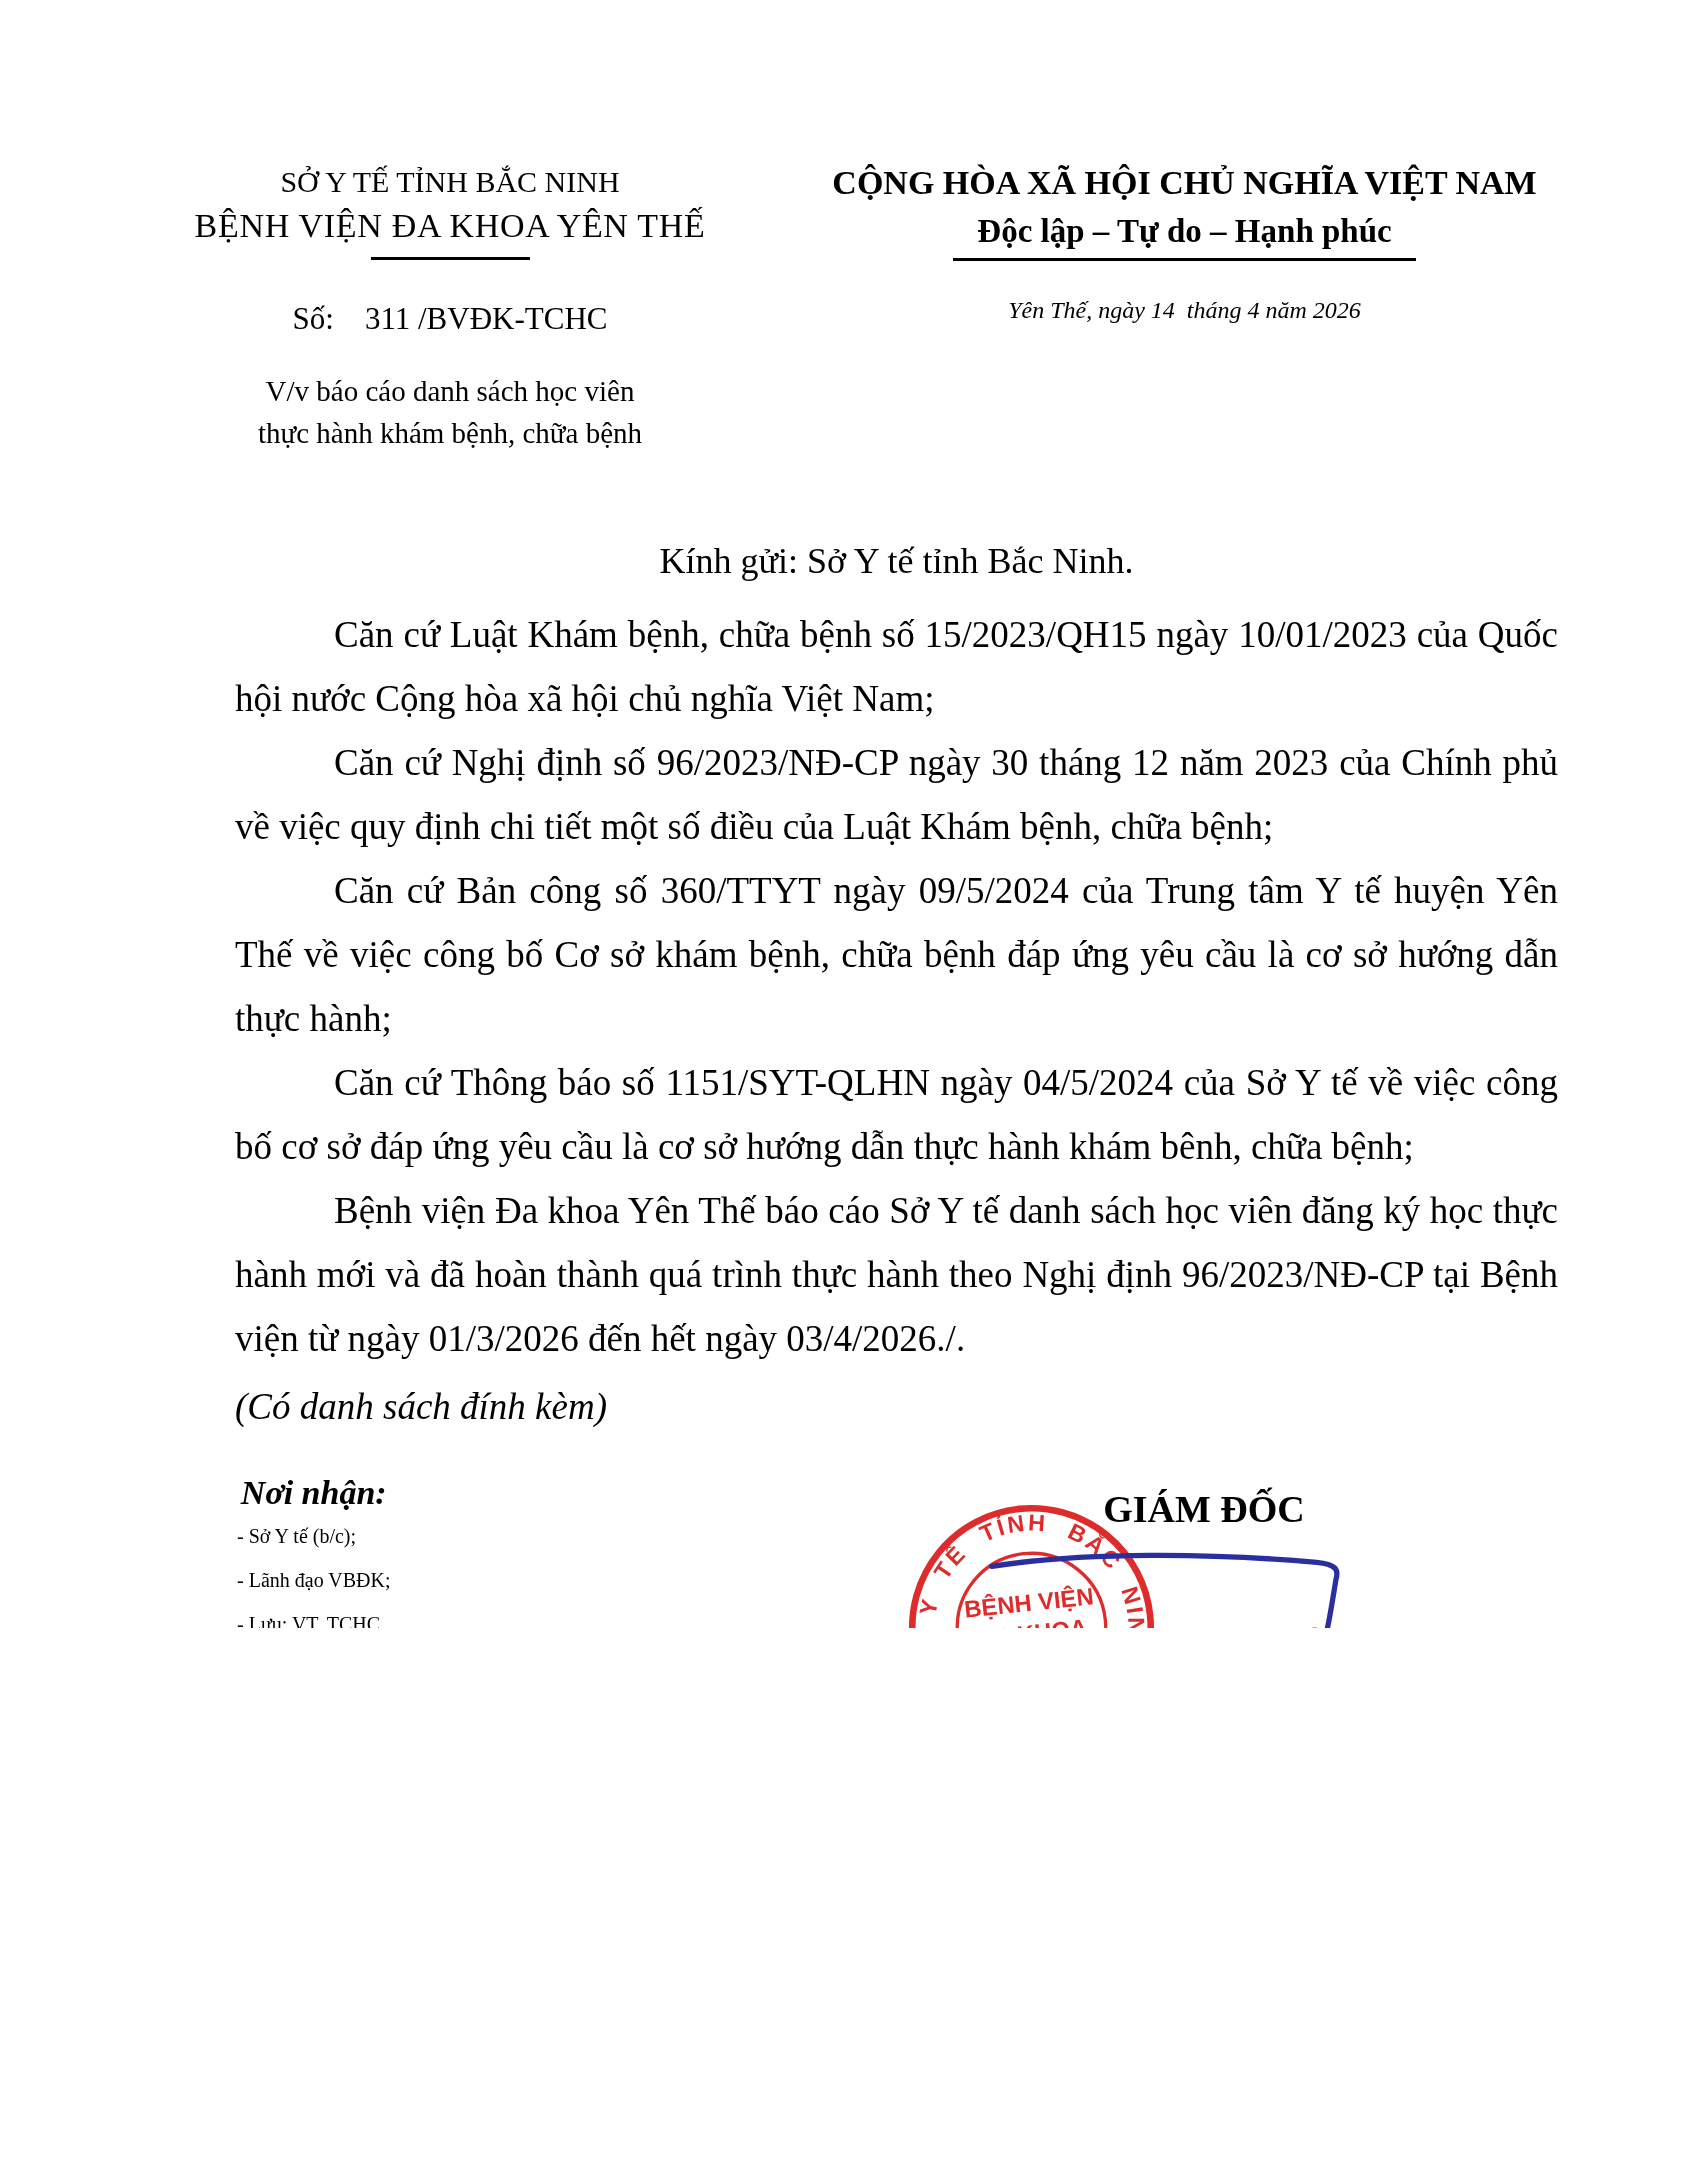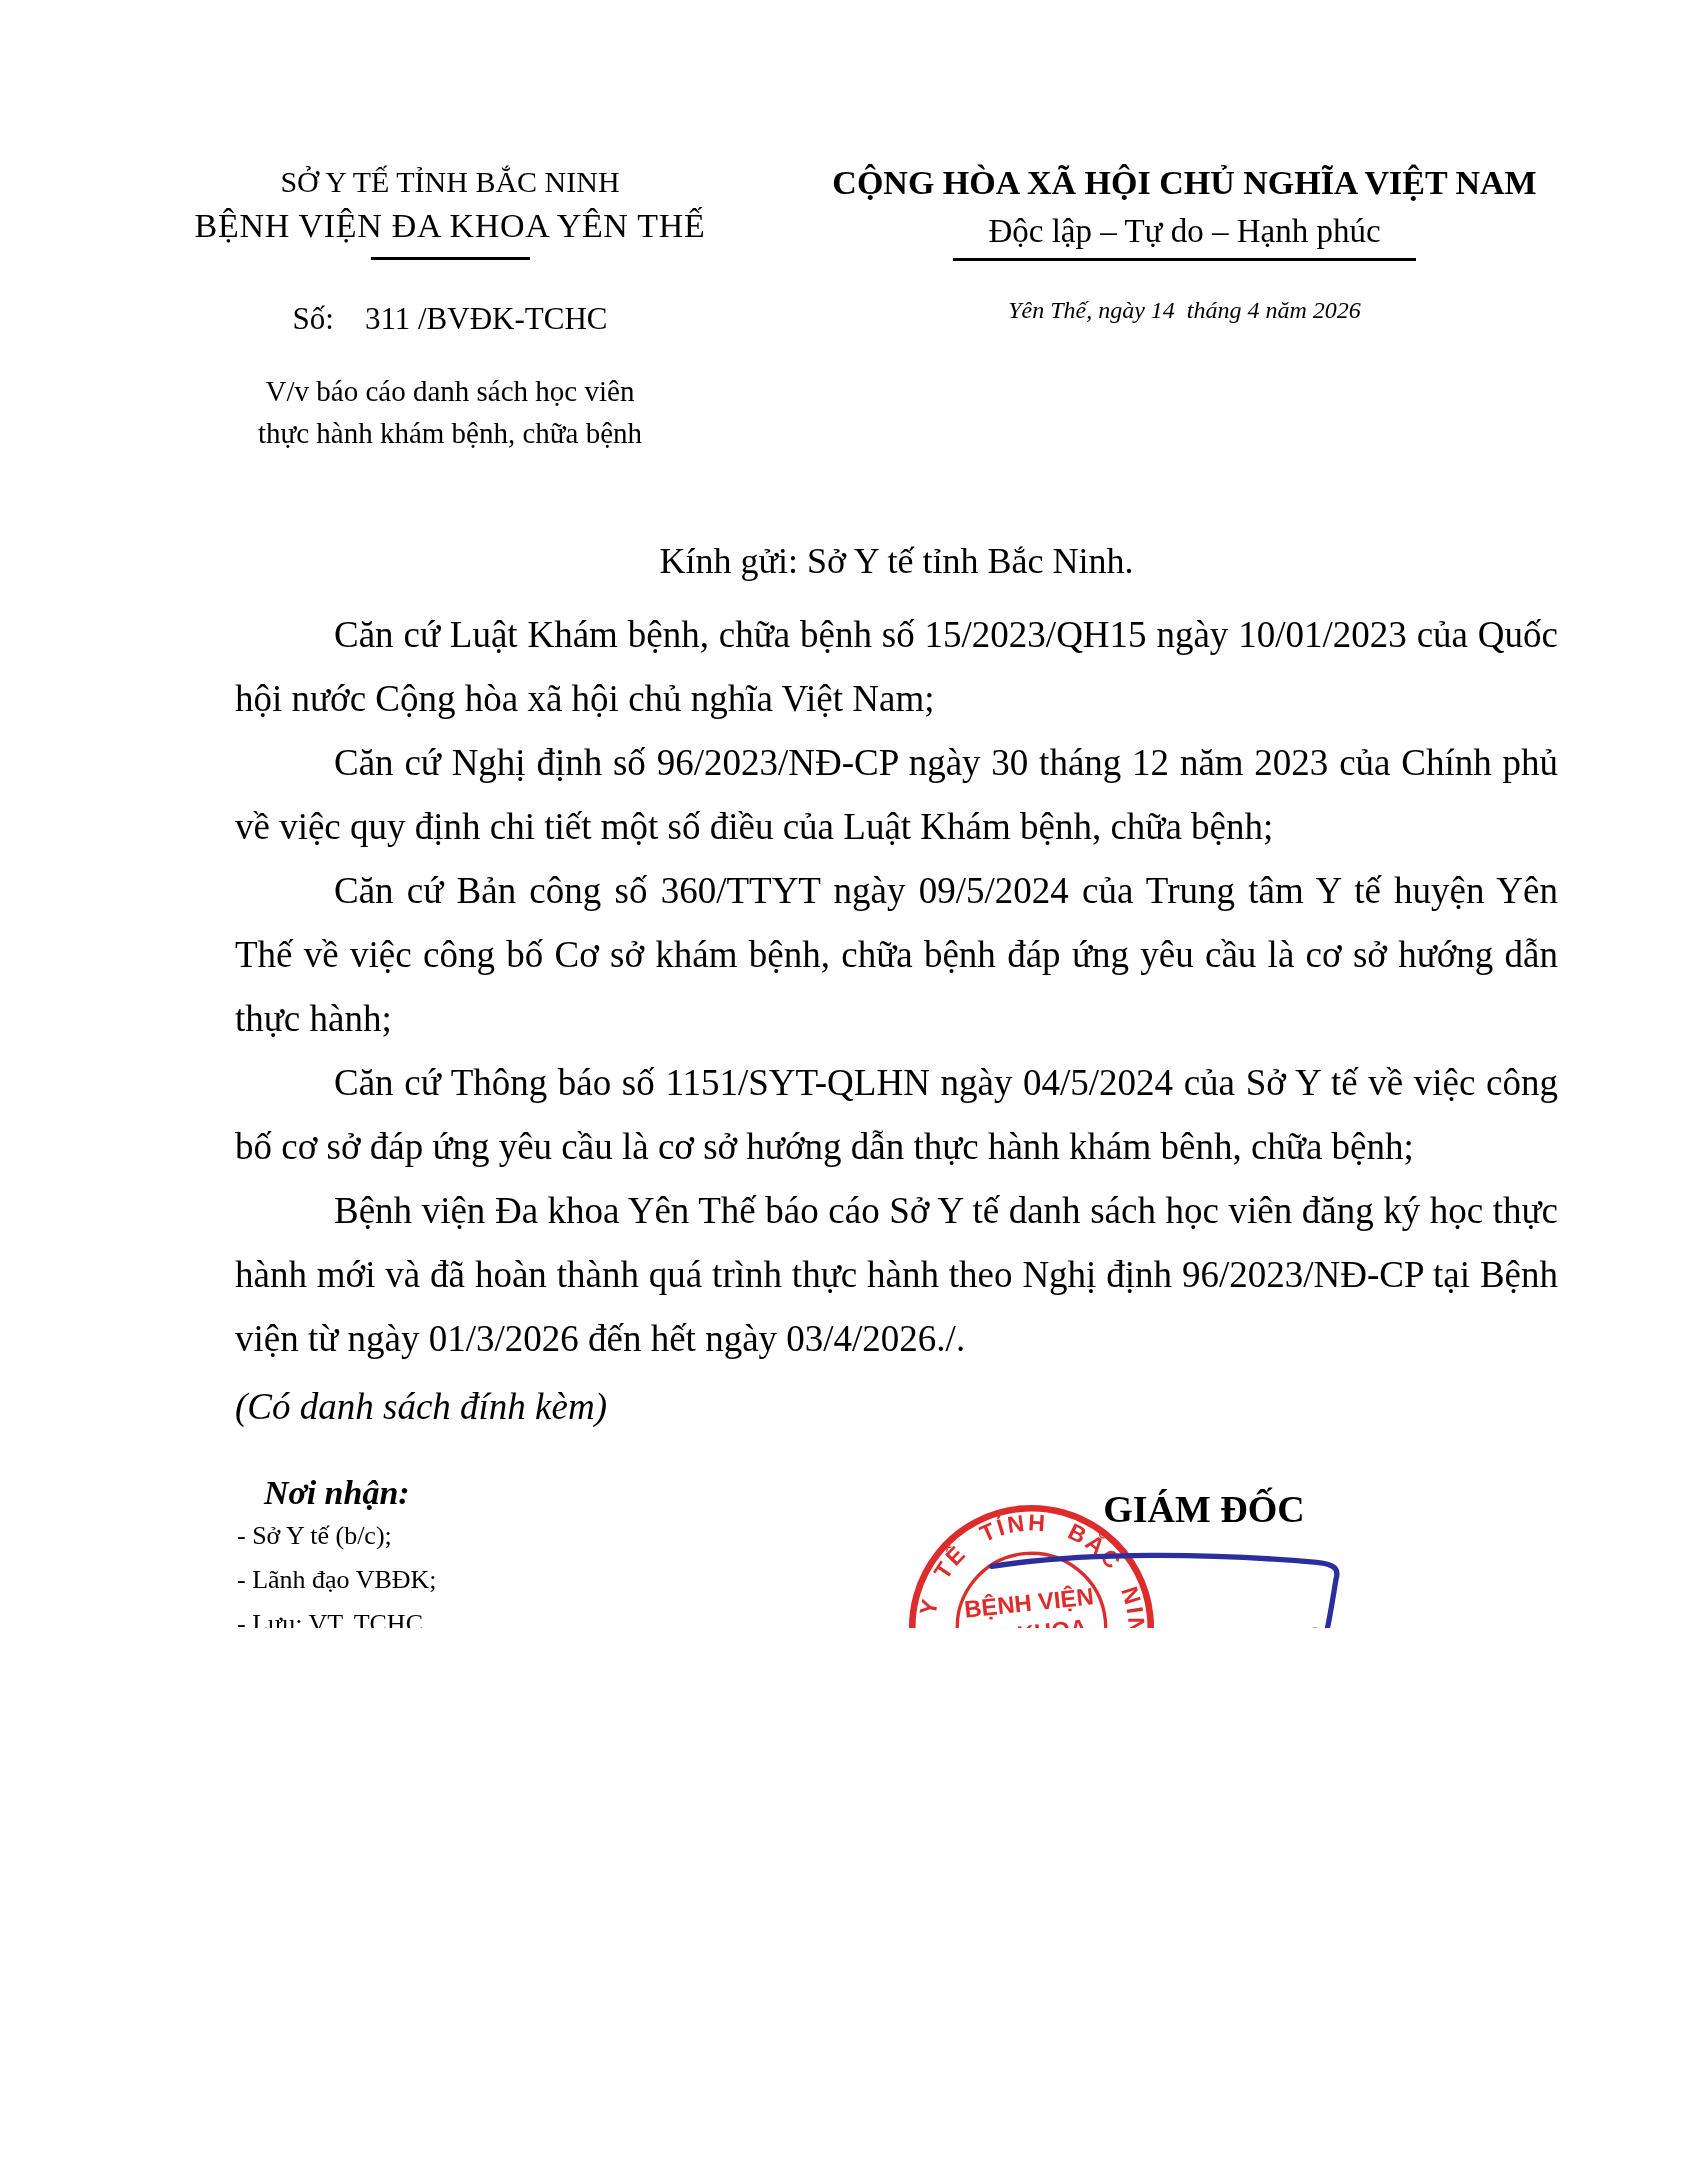--- a/index.html
+++ b/index.html
@@ -9,32 +9,32 @@
   
   .header{position:absolute;top:162px;left:0;width:1687px;display:flex;}
   .col-left{width:662px;margin-left:119px;text-align:center;}
   .col-right{width:807px;margin-left:0;text-align:center;}
   .org-parent{font-size:30px;line-height:40px;}
   .org-name{font-size:34px;line-height:42px;font-weight:normal;letter-spacing:0.7px;margin-top:2.6px;}
   .rule-left{width:159px;border-bottom:3.3px solid #000;margin:10.6px auto 0;}
   .doc-number{font-size:31px;margin-top:41px;}
   .subject{font-size:29px;line-height:42px;margin-top:33px;}
   .nat-line1{font-size:34px;line-height:42px;font-weight:bold;}
-  .nat-line2{font-size:33px;line-height:41px;font-weight:normal;margin-top:6.6px;}
+  .nat-line2{font-size:33px;line-height:41px;font-weight:bold;margin-top:6.6px;}
   .rule-right{width:463px;border-bottom:3.3px solid #000;margin:6.6px auto 0;}
   .dateline{font-size:24px;font-style:italic;margin-top:36px;}
   
   .recipient{position:absolute;top:496px;left:235px;width:1323px;text-align:center;font-size:36px;margin-top:44px;}
   .body-text{position:absolute;top:603px;left:235px;width:1323px;}
   .body-text p{font-size:37px;line-height:64px;text-align:justify;text-indent:99px;margin:0;}
   .attach-note{font-size:36px;font-style:italic;text-align:center;text-indent:0 !important;margin-top:4px !important;}
   
   .recipients{position:absolute;top:1472px;left:237px;}
   .recipients-label{font-size:34px;font-weight:bold;font-style:italic;line-height:42px;text-align:center;}
-  .recipients-item{font-size:26px;line-height:44px;}
+  .recipients-item{font-size:20px;line-height:44px;}
   .sig-title{position:absolute;top:1487px;left:1032px;width:344px;text-align:center;
              font-size:38px;font-weight:bold;z-index:4;}
   .signer-name{position:absolute;top:1750px;left:999px;width:410px;text-align:center;
                font-size:37px;font-weight:bold;z-index:5;}
   .stamp{position:absolute;left:901px;top:1497px;width:261px;height:261px;z-index:2;
          transform:rotate(-6deg);opacity:.95;}
   .stamp text{font-family:"Liberation Sans", sans-serif;font-weight:bold;}
   .signature{position:absolute;left:973px;top:1532px;width:562px;height:218px;z-index:3;}
 </style>
 </head>

